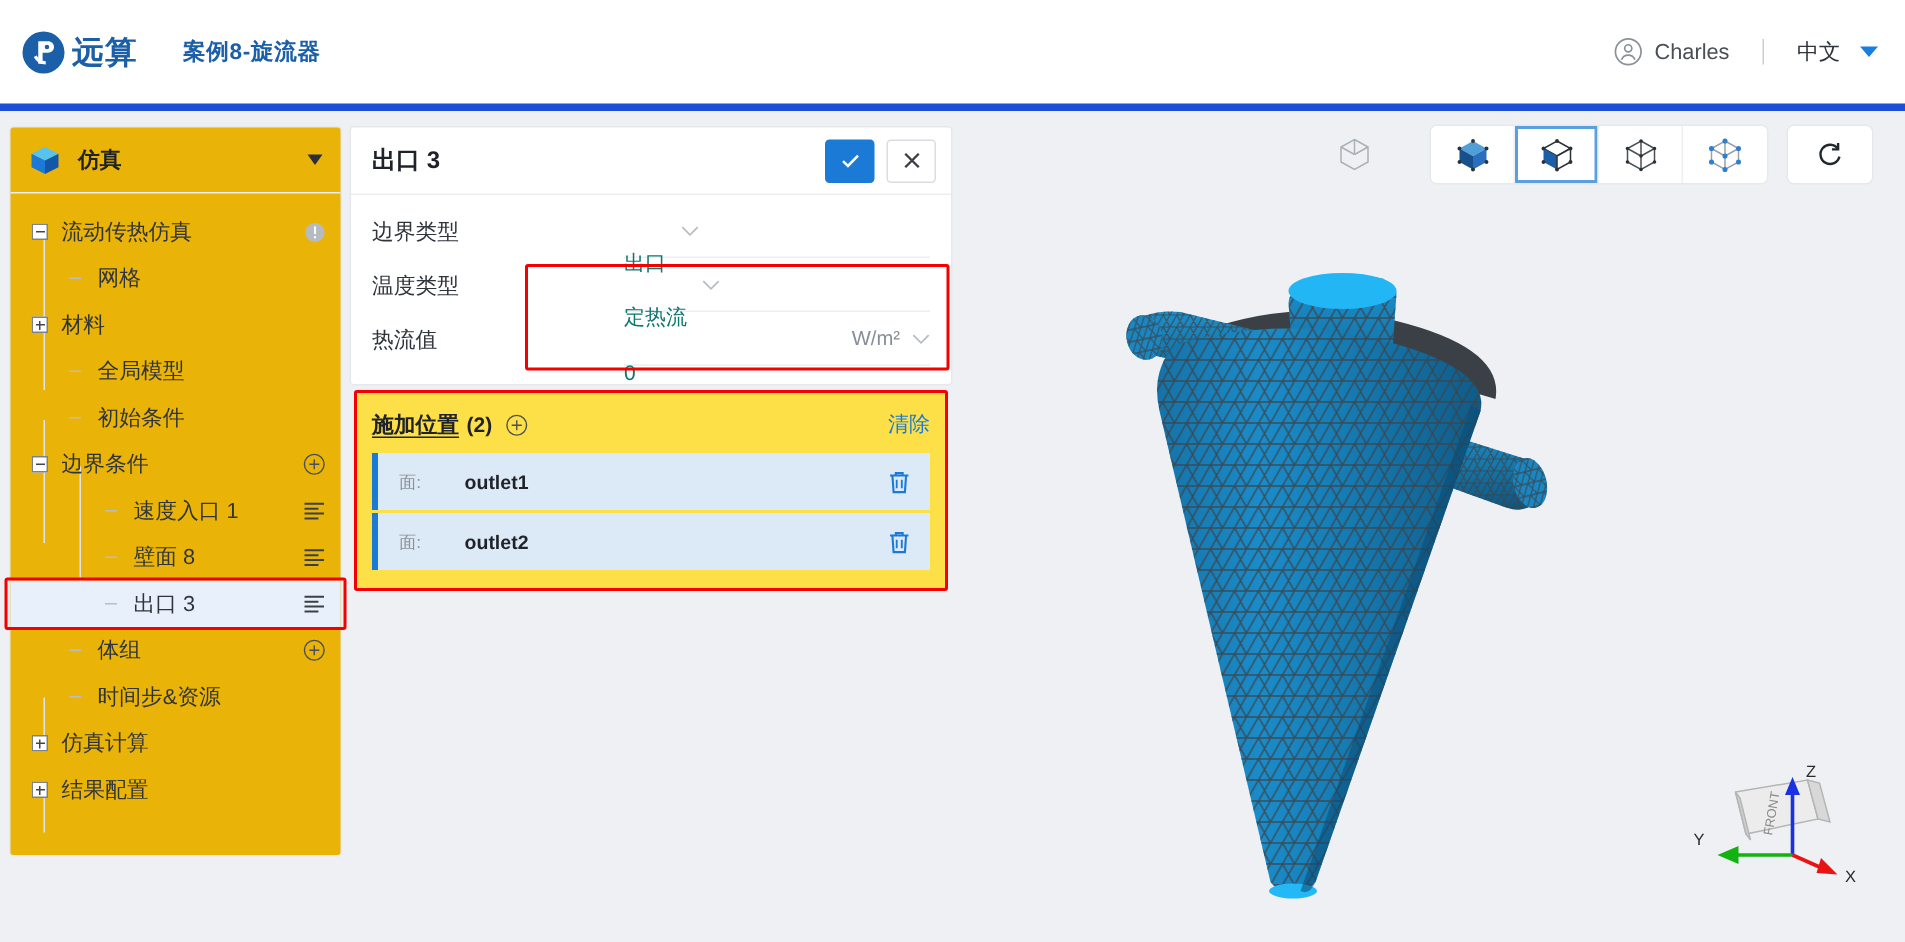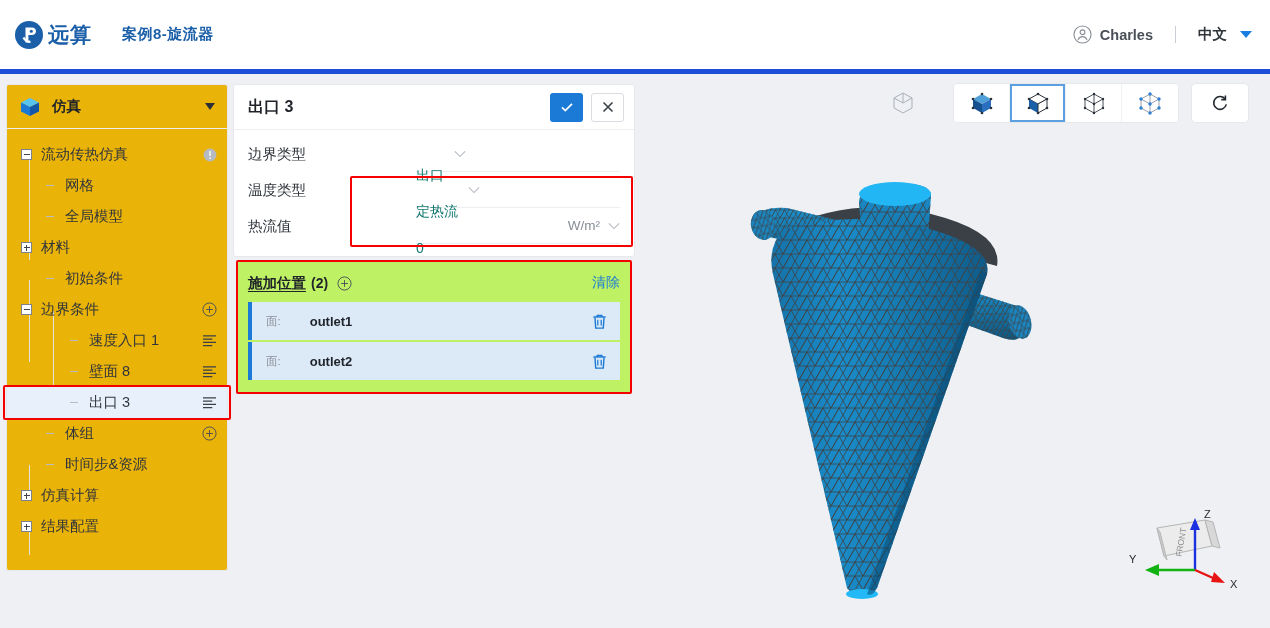--- a/index.html
+++ b/index.html
@@ -25,21 +25,20 @@
     margin-left: 4px; letter-spacing: 1px;
   }
   .proj-title {
     margin-left: 30px; font-size: 15px; font-weight: bold; color: #1b5fa8;
     letter-spacing: .5px;
   }
   .topbar-right {
     margin-left: auto; margin-right: 18px;
     display: flex; align-items: center; gap: 5px; color: #4a4f57;
     font-size: 14.5px;
-    font-weight: bold;
   }
   .user-box { display: flex; align-items: center; gap: 8px; }
   .user-icon { width: 19px; height: 19px; flex: 0 0 auto; }
   .vdiv { width: 1px; height: 17px; background: #c9cdd4; margin: 0 17px; }
   .lang { font-size: 14.5px; color: #30353c; }
   .lang-caret {
     width: 0; height: 0; margin-left: 13px;
     border-left: 6px solid transparent; border-right: 6px solid transparent;
     border-top: 7px solid #1a7ee0;
   }
@@ -137,21 +136,21 @@
   .fval { font-size: 14px; color: #0f766e; margin-top: 44px; }
   .funit { margin-left: auto; font-size: 13.5px; color: #878d96; }
   .chev {
     margin-left: 10px; width: 12px; height: 8px; flex: 0 0 auto;
   }
   .chev.tail { margin-left: 8px; }
 
   
   .loc {
     position: absolute; left: 236px; top: 260px; width: 396px;
-    background: #bef264; border: 2px solid #f40000; border-radius: 2px;
+    background: #fde047; border: 2px solid #f40000; border-radius: 2px;
     padding: 8px 10px 10px 10px;
   }
   .loc-head { display: flex; align-items: center; height: 26px; }
   .loc-title {
     font-size: 14.5px; font-weight: bold; color: #1f2329;
     text-decoration: underline; text-underline-offset: 3px;
   }
   .loc-count { font-size: 14px; font-weight: bold; color: #1f2329; margin-left: 5px; }
   .loc-add { margin-left: 9px; width: 15px; height: 15px; }
   .loc-clear { margin-left: auto; font-size: 14px; color: #1b7ad6; }
@@ -259,27 +258,27 @@
           <svg class="badge-info" viewBox="0 0 14 14">
             <circle cx="7" cy="7" r="6.4" fill="#b6bbc2"></circle>
             <rect x="6.3" y="3" width="1.4" height="5" fill="#fff"></rect>
             <rect x="6.3" y="9.4" width="1.4" height="1.5" fill="#fff"></rect>
           </svg>
         </div>
         <div class="tnode lvl2">
           <span class="dash"></span>
           <span class="tlabel">网格</span>
         </div>
-        <div class="tnode lvl2">
-          <span class="dash"></span>
-          <span class="tlabel">全局模型</span>
-        </div>
         <div class="tnode lvl1">
           <span class="tgl plus"></span>
           <span class="tlabel">材料</span>
+        </div>
+        <div class="tnode lvl2">
+          <span class="dash"></span>
+          <span class="tlabel">全局模型</span>
         </div>
         <div class="tnode lvl2">
           <span class="dash"></span>
           <span class="tlabel">初始条件</span>
         </div>
         <div class="tnode lvl1">
           <span class="tgl"></span>
           <span class="tlabel">边界条件</span>
           <svg class="ico-plus-circle" viewBox="0 0 16 16">
             <circle cx="8" cy="8" r="7" fill="none" stroke="#4a4f57" stroke-width="1"></circle>

